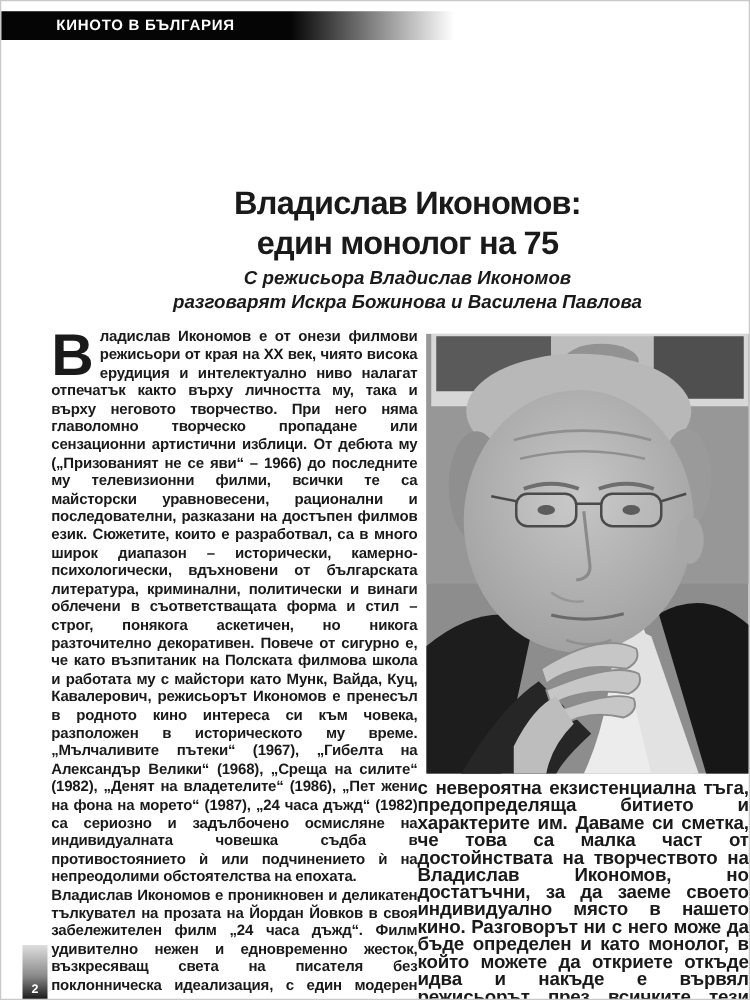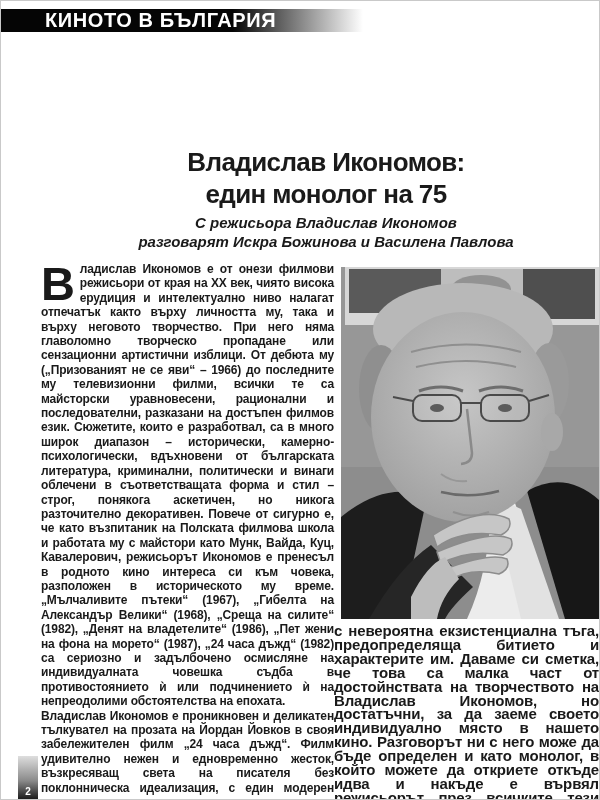--- a/index.html
+++ b/index.html
@@ -6,21 +6,21 @@
   .page{
     position:relative;width:600px;height:800px;background:#ffffff;
     font-family:"Liberation Sans","DejaVu Sans",sans-serif;
     color:#1a1a1a;overflow:hidden;border:1px solid #c9c9c9;box-sizing:border-box;
   }
   .header-bar{
     position:absolute;left:0;top:8px;width:362px;height:23px;
     background:linear-gradient(90deg,#050505 0%,#050505 64%,rgba(5,5,5,0) 100%);
   }
   .header-label{
-    display:block;color:#ffffff;font-weight:bold;font-size:20px;line-height:23px;
+    display:block;color:#ffffff;font-weight:bold;font-size:12px;line-height:23px;
     padding-left:44px;letter-spacing:0.6px;white-space:nowrap;
   }
   .title-block{position:absolute;left:30px;top:145px;width:590px;text-align:center;}
   .title-line{font-size:26px;font-weight:bold;line-height:32px;letter-spacing:-0.6px;}
   .subtitle-block{margin-top:3px;}
   .subtitle-line{font-size:15px;font-weight:bold;font-style:italic;line-height:19px;}
   .col-left{
     position:absolute;left:40px;top:261px;width:293px;
     font-size:12px;line-height:14.4px;font-weight:bold;text-align:justify;
     letter-spacing:-0.15px;

